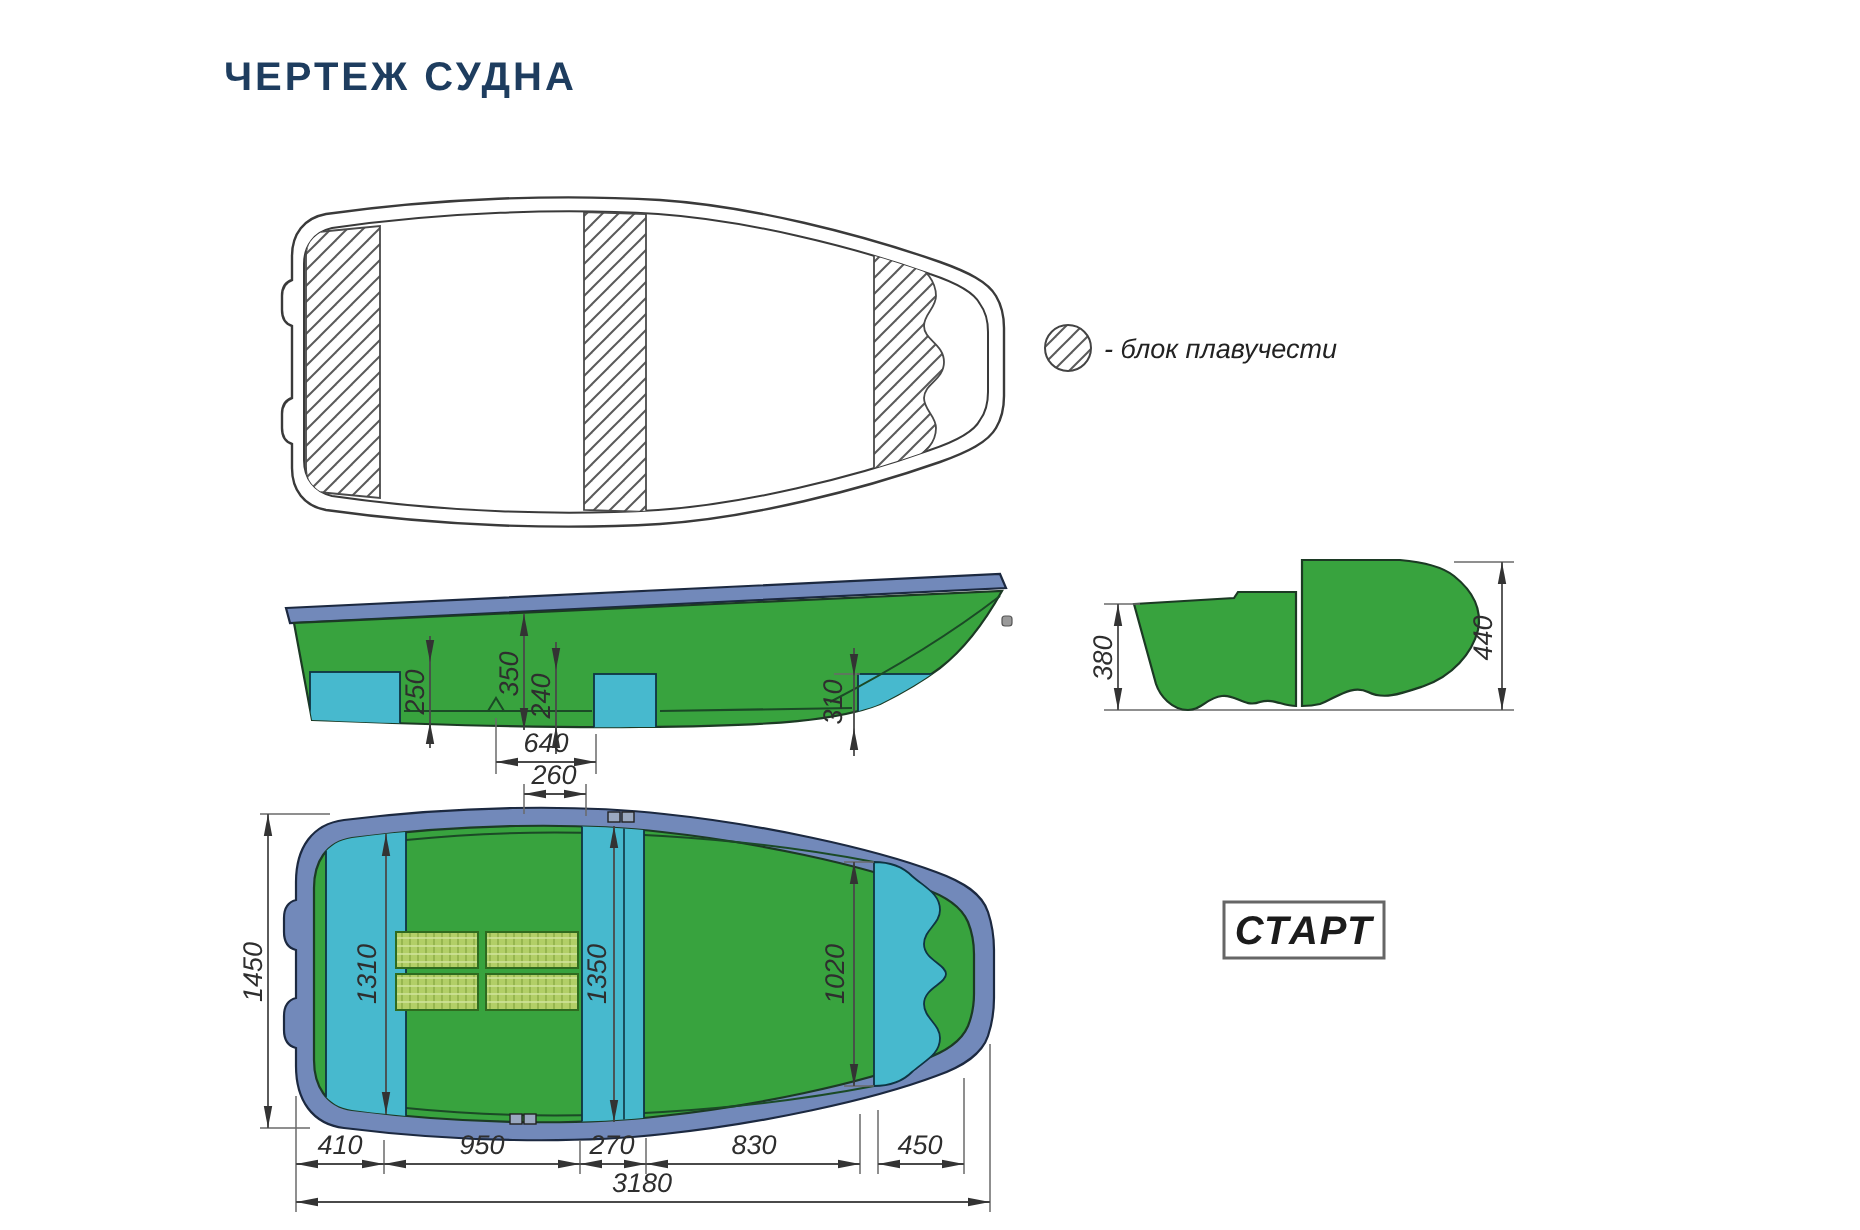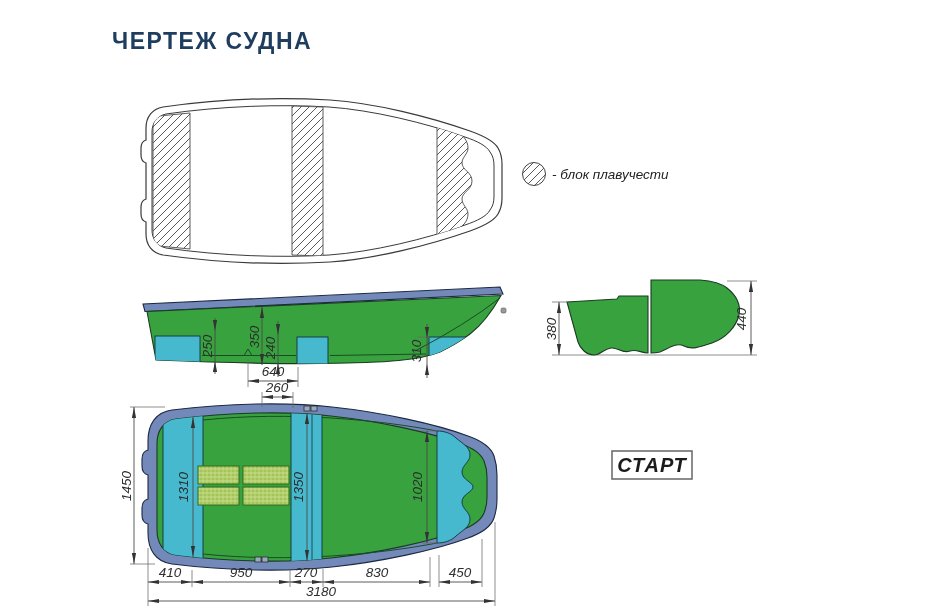--- a/index.html
+++ b/index.html
@@ -1,18 +1,18 @@
 <!DOCTYPE html>
 <html><head>
 <meta charset="utf-8">
 <style>
   html,body{margin:0;padding:0;background:#fff;}
   #canvas{position:relative;width:930px;height:615px;background:#fff;overflow:hidden;
           font-family:"Liberation Sans",sans-serif;}
-  #page-title{position:absolute;left:112px;top:28px;font-size:23px;font-weight:600;
+  #page-title{position:absolute;left:112px;top:28px;font-size:20px;font-weight:600;
               letter-spacing:1.5px;color:#1e3d5f;}
   svg{position:absolute;left:0;top:0;}
   .dim{font:italic 13.5px "Liberation Sans",sans-serif;fill:#2e2e2e;}
   .dimline{stroke:#4a4a4a;stroke-width:0.9;fill:none;}
   .extline{stroke:#6a6a6a;stroke-width:0.75;fill:none;}
   .outline{stroke:#3a3a3a;stroke-width:1.2;fill:#ffffff;}
   .innerline{stroke:#3a3a3a;stroke-width:1;fill:none;}
   .hatchblock{stroke:#4a4a4a;stroke-width:0.9;}
   .hull{stroke:#1c3a24;stroke-width:1.1;}
   .cyanblock{stroke:#0f3442;stroke-width:0.9;}

